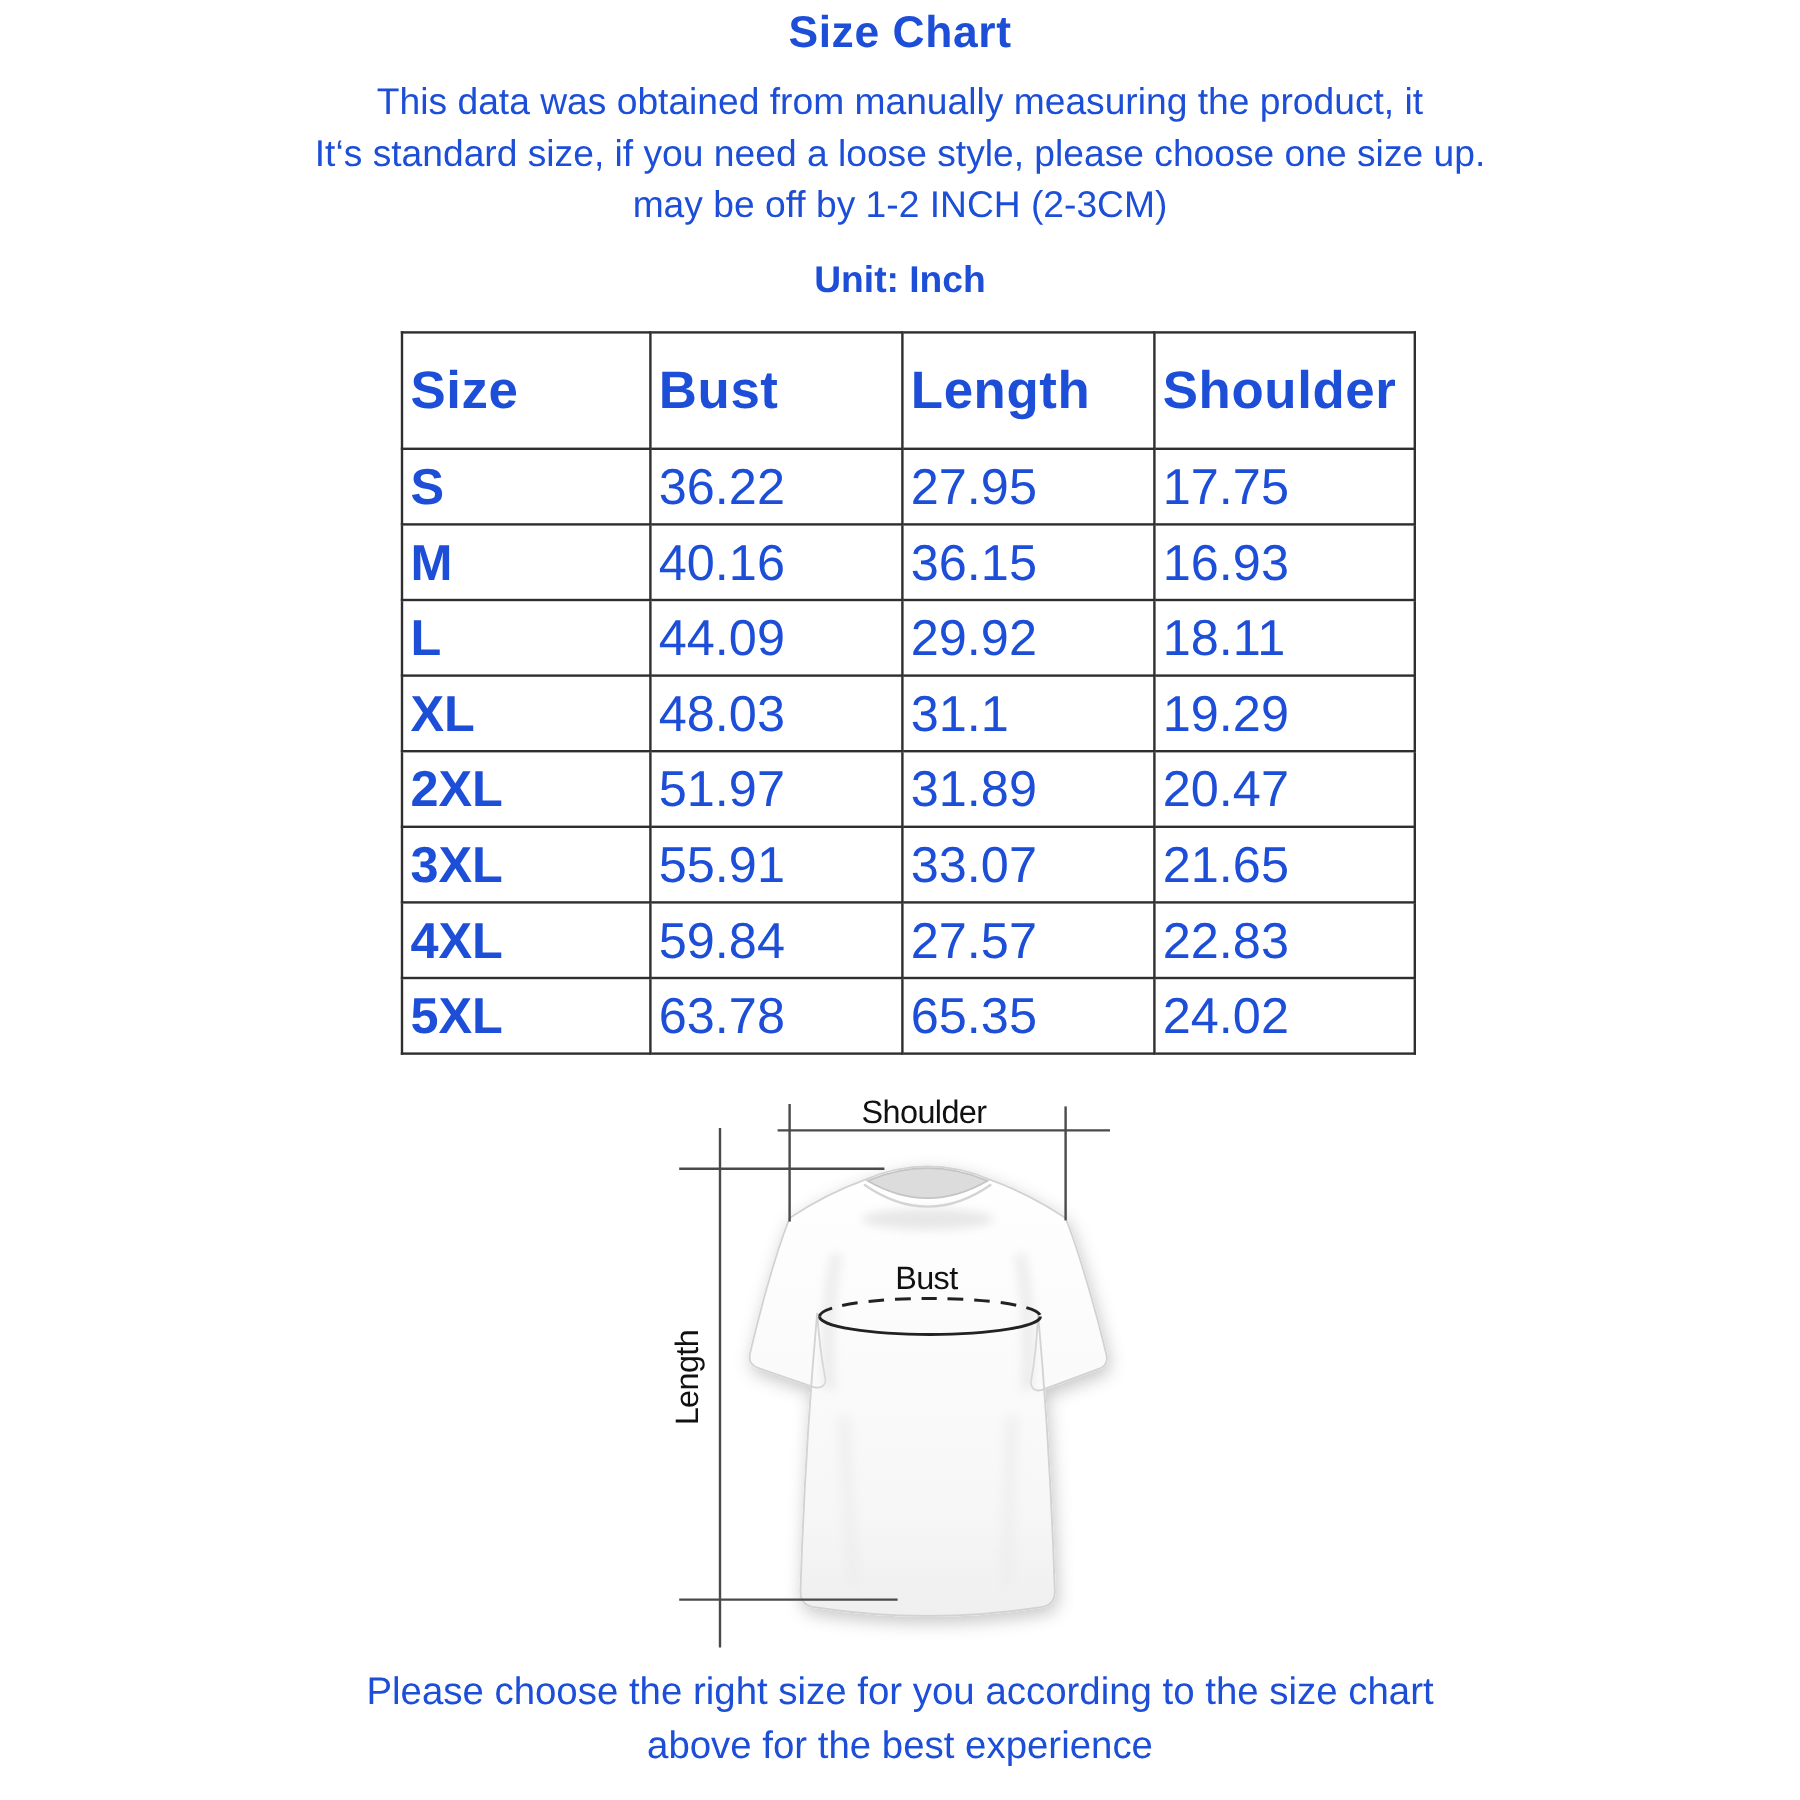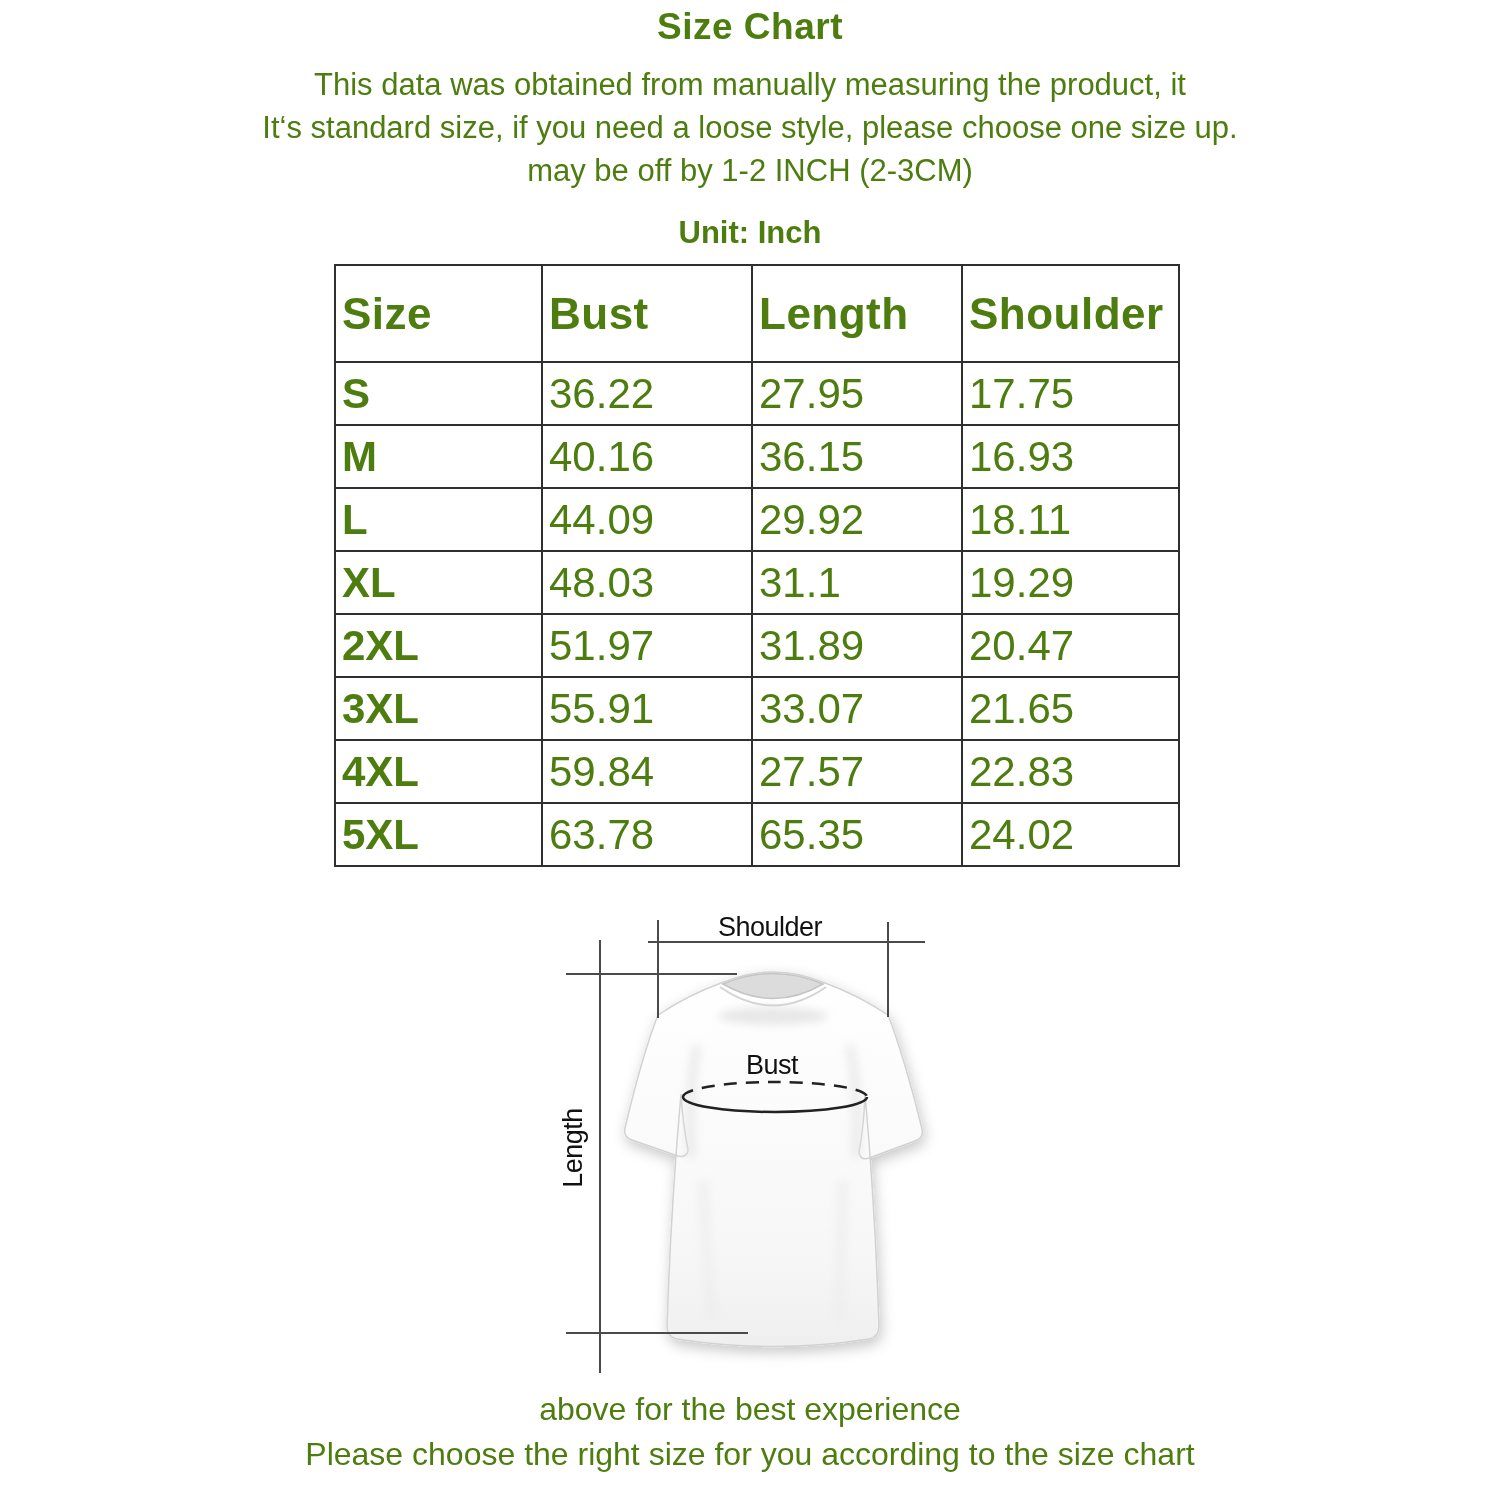--- a/index.html
+++ b/index.html
@@ -2,21 +2,21 @@
 <html><head>
 <meta charset="utf-8">
 <style>
   html, body { margin: 0; padding: 0; background: #ffffff; }
   #canvas {
     position: relative;
     width: 1500px;
     height: 1500px;
     background: #ffffff;
     font-family: "Liberation Sans", sans-serif;
-    color: #4d7c0f;
+    color: #1d4ed8;
     overflow: hidden;
   }
   .centered-block {
     position: absolute;
     left: 0;
     width: 100%;
     text-align: center;
   }
   .page-title {
     top: 6px;
@@ -31,21 +31,21 @@
     font-weight: 400;
   }
   .unit-label {
     top: 215px;
     font-size: 31px;
     font-weight: 700;
   }
   table.size-table {
     position: absolute;
     left: 334px;
-    top: 264px;
+    top: 276px;
     width: 844px;
     border-collapse: collapse;
     table-layout: fixed;
   }
   table.size-table th,
   table.size-table td {
     border: 2px solid #2f2f2f;
     padding: 0 4px 0 6px;
     text-align: left;
     vertical-align: middle;
@@ -230,17 +230,17 @@
       <path d="M 683 1097 A 92 15 0 0 1 867 1097" stroke-dasharray="13 9"></path>
       <path d="M 683 1097 A 92 15 0 0 0 867 1097"></path>
     </g>
 
     <text class="diagram-label" x="770" y="936" text-anchor="middle">Shoulder</text>
     <text class="diagram-label" x="772" y="1074" text-anchor="middle" font-size="29">Bust</text>
     <text class="diagram-label" x="582" y="1148" text-anchor="middle" font-size="29" transform="rotate(-90 582 1148)">Length</text>
   </svg>
 
   <div class="centered-block footer-note">
+    <div>Please choose the right size for you according to the size chart</div>
     <div>above for the best experience</div>
-    <div>Please choose the right size for you according to the size chart</div>
   </div>
 
 </div>
 
 </body></html>

